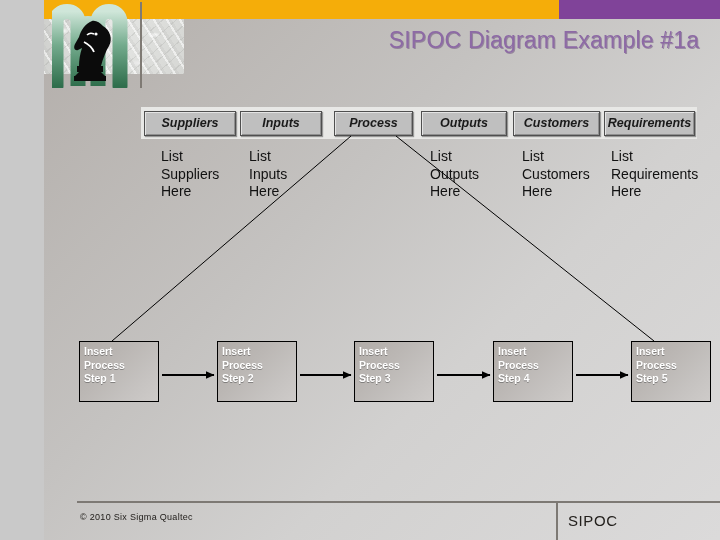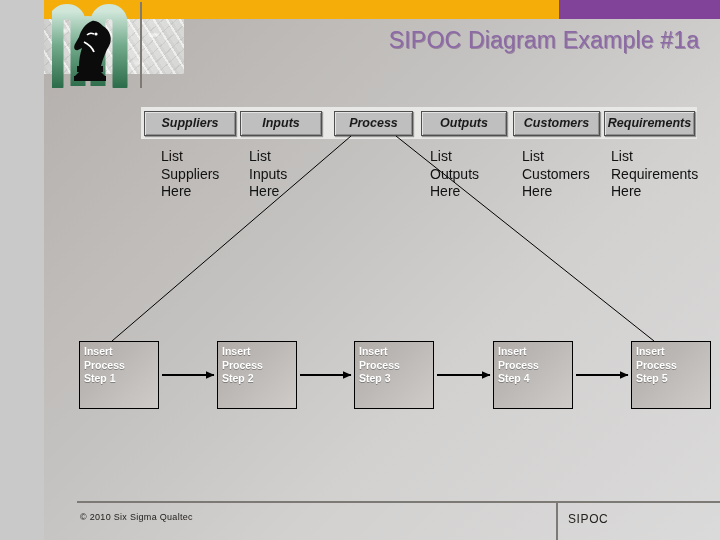--- a/index.html
+++ b/index.html
@@ -120,21 +120,21 @@
     font-size: 14px;
     color: #111111;
     line-height: 17.5px;
     white-space: pre-line;
   }
 
   
   .step-box {
     position: absolute;
     top: 341px;
-    width: 80px; height: 68px;
+    width: 80px; height: 61px;
     border: 1px solid #000000;
     background: linear-gradient(135deg, #b1aca8 0%, #bbb7b4 40%, #c6c3c1 75%, #cecbc9 100%);
     box-sizing: border-box;
   }
   .step-label {
     position: absolute;
     left: 4px; top: 3px;
     font-size: 10.5px;
     font-weight: bold;
     color: #ffffff;
@@ -167,21 +167,21 @@
   .footer-left {
     position: absolute;
     left: 36px; top: 512px;
     font-size: 9px;
     color: #23201d;
     letter-spacing: 0.3px;
   }
   .footer-right {
     position: absolute;
     left: 524px; top: 512px;
-    font-size: 12px;
+    font-size: 15px;
     color: #23201d;
     letter-spacing: 0.6px;
   }
 </style>
 </head>
 <body>
 
 <div id="slide">
 
   <div class="topbar-orange"></div>

